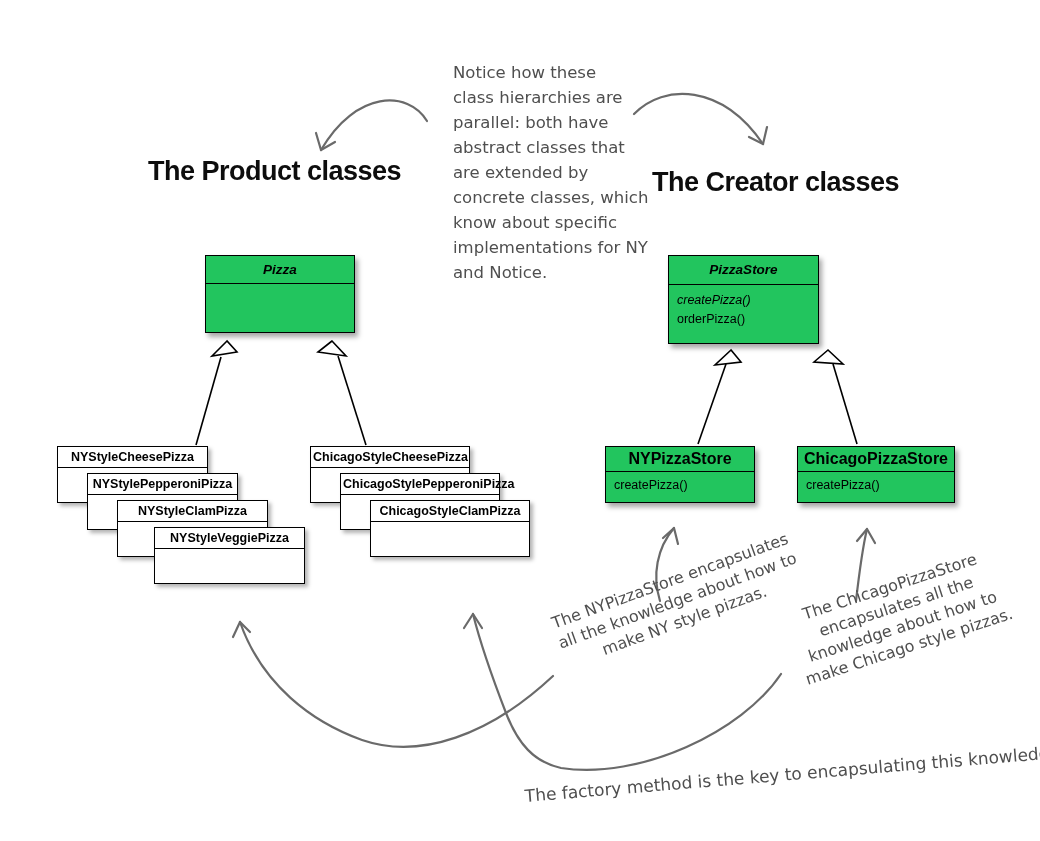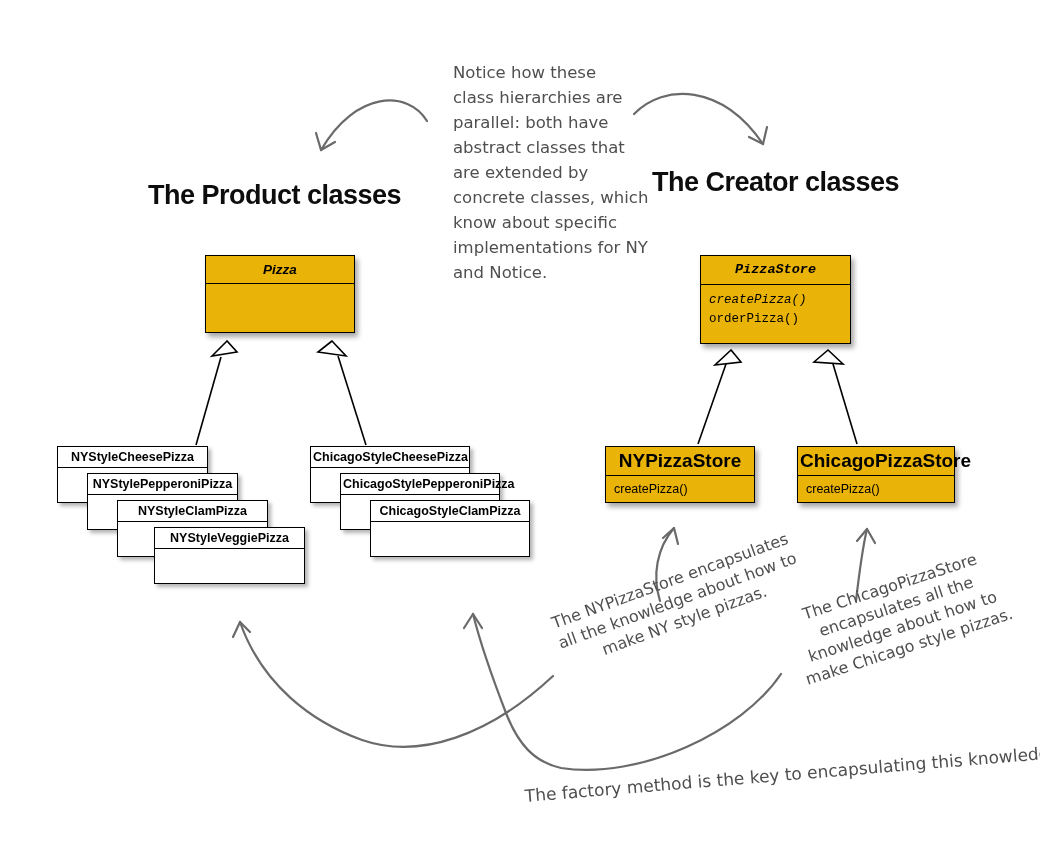--- a/index.html
+++ b/index.html
@@ -14,37 +14,37 @@
   .annot{position:absolute;font-size:16px;line-height:21px;text-align:center;
          white-space:nowrap;z-index:3;}
   .annot-ny{left:548px;top:614px;width:252px;transform:rotate(-20deg);transform-origin:left top;}
   .annot-chi{left:777px;top:612px;width:230px;transform:rotate(-18deg);transform-origin:left top;}
   .annot-factory{left:524px;top:786px;font-size:17px;transform:rotate(-4.7deg);
                  transform-origin:left top;}
 
   
   .heading{position:absolute;font-weight:bold;font-size:27px;letter-spacing:-0.5px;
            color:#0d0d0d;z-index:3;white-space:nowrap;}
-  .heading-product{left:148px;top:180px;}
+  .heading-product{left:148px;top:156px;}
   .heading-creator{left:652px;top:167px;}
 
   
-  .uml{position:absolute;box-sizing:border-box;background:#eab308;border:1.6px solid #000;
+  .uml{position:absolute;box-sizing:border-box;background:#22c55e;border:1.6px solid #000;
        box-shadow:3px 4px 5px rgba(0,0,0,.35);z-index:2;}
   .uml .title{box-sizing:border-box;font-weight:bold;font-size:13.5px;text-align:center;
               border-bottom:1.6px solid #000;padding:6px 2px 5px;}
   .uml .title.abstract{font-style:italic;}
   .uml .body{font-size:12.5px;padding:6px 8px;line-height:19px;}
   .uml .body .m-abstract{font-style:italic;}
 
   .box-pizza{left:205px;top:255px;width:150px;height:78px;}
-  .box-pizzastore{left:700px;top:255px;width:151px;height:89px;font-family:Liberation Mono, monospace;}
+  .box-pizzastore{left:668px;top:255px;width:151px;height:89px;}
   .box-nystore{left:605px;top:446px;width:150px;height:57px;}
   .box-chistore{left:797px;top:446px;width:158px;height:57px;}
-  .box-nystore .title,.box-chistore .title{padding:3px 2px;font-size:19px;}
+  .box-nystore .title,.box-chistore .title{padding:3px 2px;font-size:16px;}
   .box-nystore .body,.box-chistore .body{padding:4px 8px;}
 
   
   .stack-box{position:absolute;box-sizing:border-box;background:#fff;border:1.5px solid #000;
              box-shadow:3px 3px 4px rgba(0,0,0,.3);width:151px;height:57px;}
   .stack-box .title{box-sizing:border-box;font-weight:bold;font-size:12.5px;text-align:center;
                     border-bottom:1.5px solid #000;padding:3px 2px;white-space:nowrap;}
   .chi{width:160px;}
   .ny1{left:57px;top:446px;z-index:2;}  .ny2{left:87px;top:473px;z-index:3;}
   .ny3{left:117px;top:500px;z-index:4;} .ny4{left:154px;top:527px;z-index:5;}

